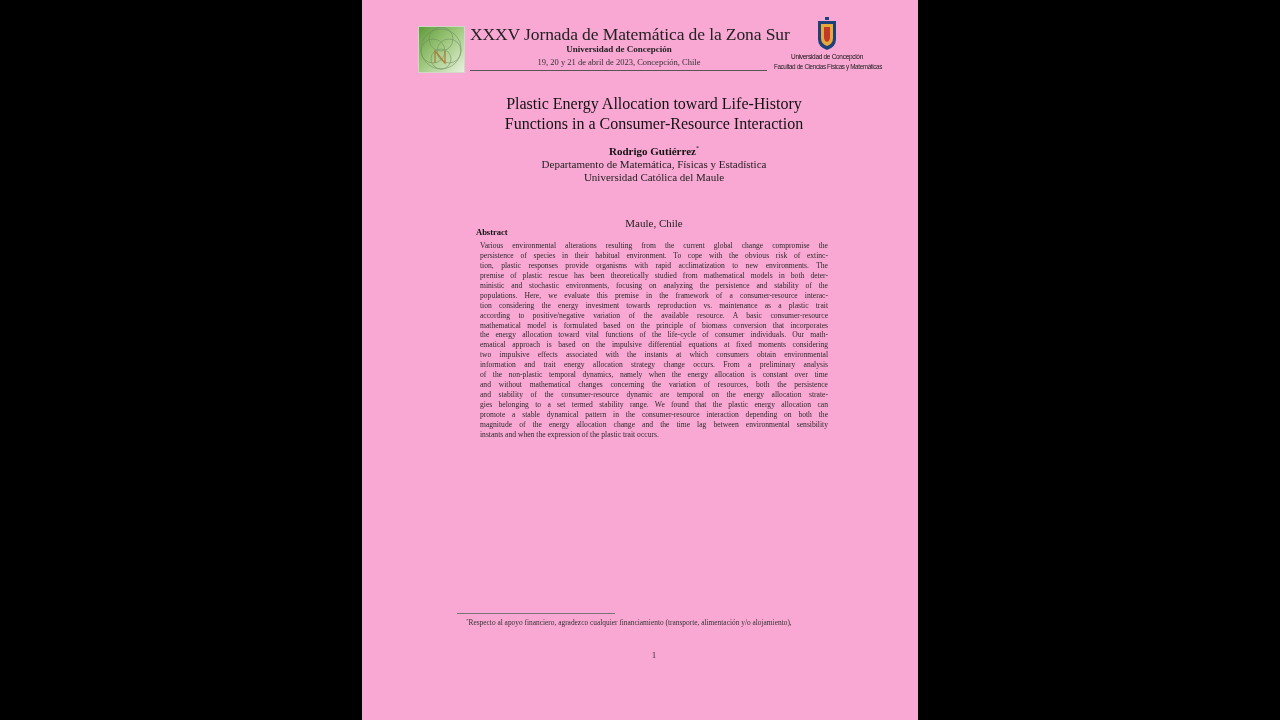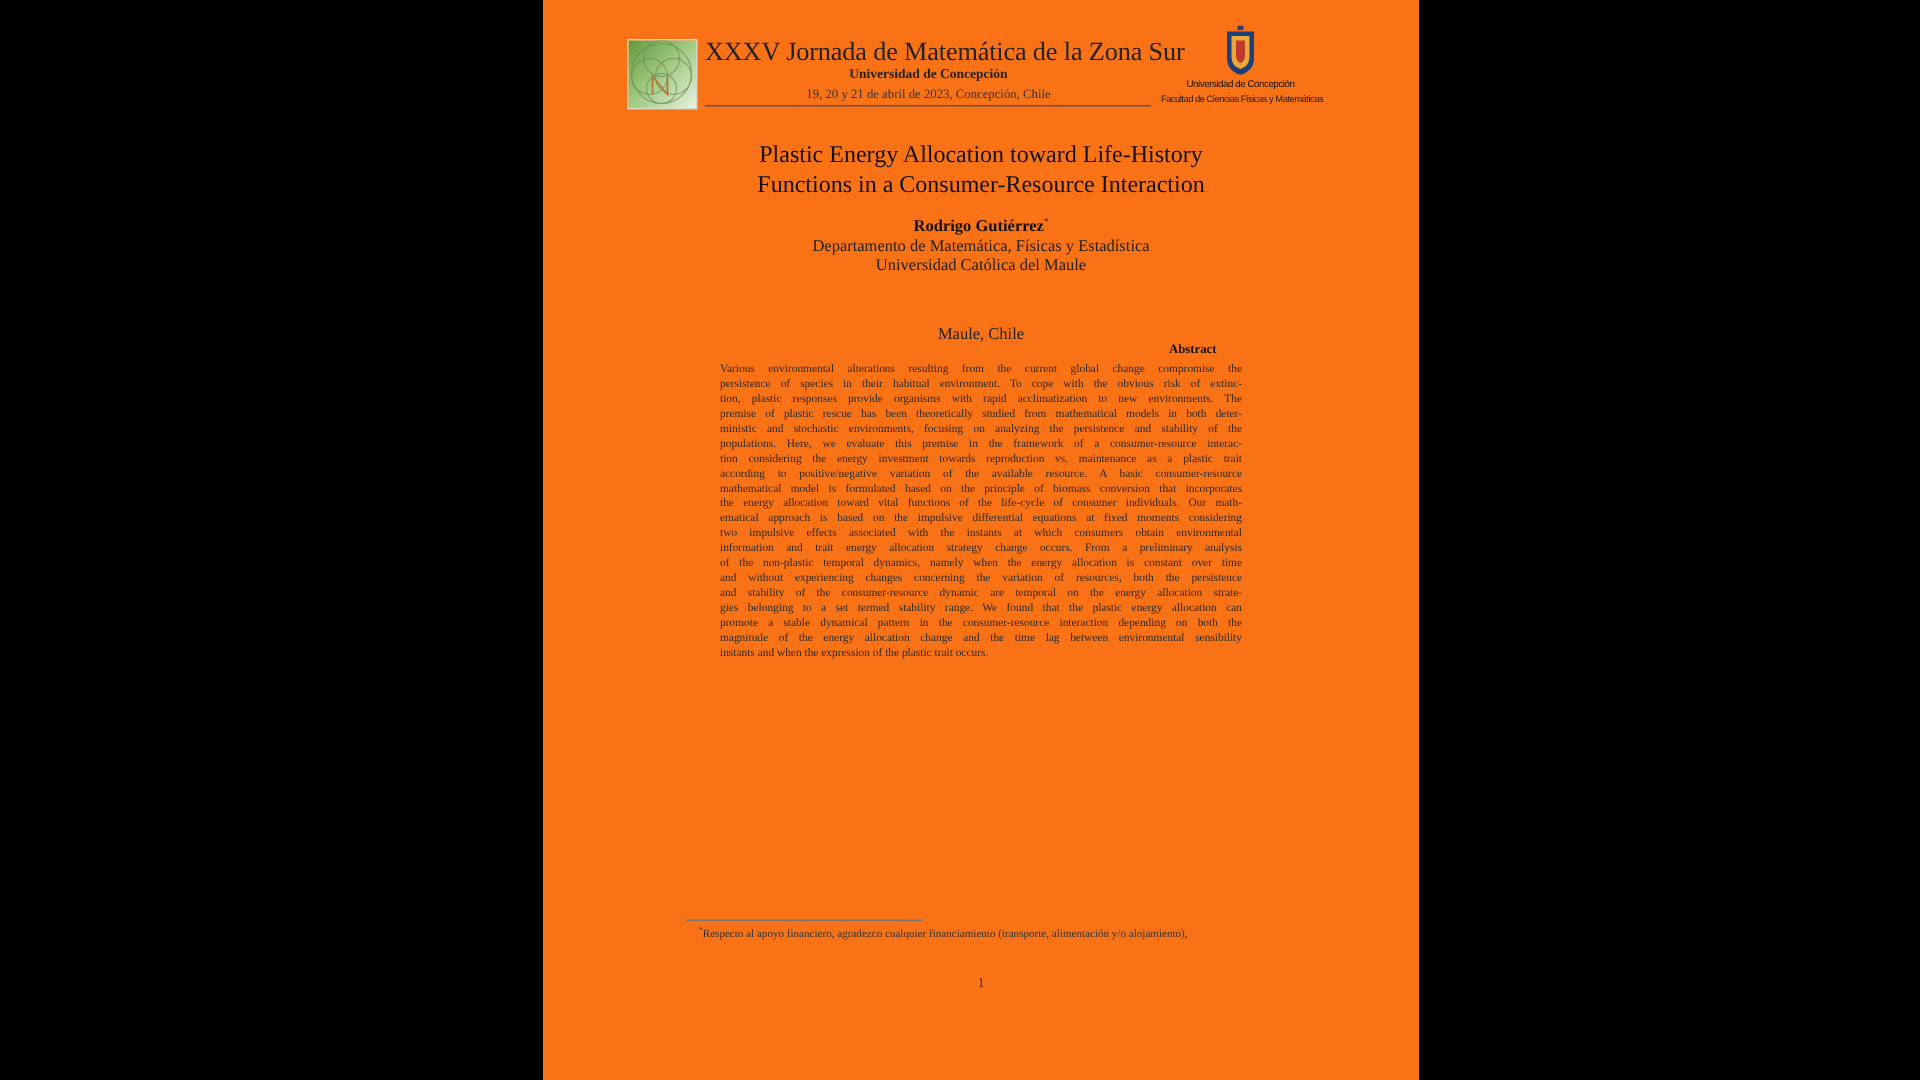--- a/index.html
+++ b/index.html
@@ -4,22 +4,21 @@
   <style>
     html, body { margin: 0; padding: 0; }
     body {
       width: 1280px; height: 720px; background: #000; overflow: hidden;
       position: relative;
       font-family: "DejaVu Serif", "Liberation Serif", serif;
       color: #111;
     }
     .page {
       position: absolute; left: 362px; top: 0; width: 556px; height: 720px;
-      background: #f97316;
-      padding-left: 28px;
+      background: #f9a8d4;
     }
     
     .logo-left {
       position: absolute; left: 56px; top: 26px; width: 45px; height: 45px;
       background: linear-gradient(135deg, #5f9a3a 0%, #9cc77a 45%, #e8f1df 100%);
       border: 1px solid #cfd8c6;
     }
     .logo-left svg { width: 45px; height: 45px; display: block; }
     .conf-title {
       position: absolute; left: 108px; top: 24px; width: 298px;
@@ -62,21 +61,21 @@
     .author sup { font-size: 6px; font-weight: normal; }
     .affil {
       position: absolute; left: 60px; width: 464px; text-align: center;
       font-family: "Liberation Serif", serif; font-size: 11px; color: #222;
     }
     .affil.l1 { top: 158px; }
     .affil.l2 { top: 171px; }
     .affil.l3 { top: 184px; margin-top: 33px; }
     
     .abstract-head {
-      position: absolute; left: 101px; top: 227px; width: 348px; text-align: right;
+      position: absolute; left: 114px; top: 227px; width: 348px; text-align: left;
       font-family: "Liberation Serif", serif; font-weight: bold; font-size: 8.5px; color: #111;
     }
     .abstract-body {
       position: absolute; left: 118px; top: 241px; width: 348px;
       font-family: "Liberation Serif", serif; font-size: 7.6px; line-height: 9.95px;
       color: #2a2a2a; text-align: justify; hyphens: auto;
     }
     .abstract-body .line { display: block; text-align: justify; text-align-last: justify; white-space: nowrap; overflow: hidden; height: 9.95px; }
     .abstract-body .line.last { text-align-last: left; }
     
@@ -151,21 +150,21 @@
     <span class="line">ministic and stochastic environments, focusing on analyzing the persistence and stability of the</span>
     <span class="line">populations. Here, we evaluate this premise in the framework of a consumer-resource interac-</span>
     <span class="line">tion considering the energy investment towards reproduction vs. maintenance as a plastic trait</span>
     <span class="line">according to positive/negative variation of the available resource. A basic consumer-resource</span>
     <span class="line">mathematical model is formulated based on the principle of biomass conversion that incorporates</span>
     <span class="line">the energy allocation toward vital functions of the life-cycle of consumer individuals. Our math-</span>
     <span class="line">ematical approach is based on the impulsive differential equations at fixed moments considering</span>
     <span class="line">two impulsive effects associated with the instants at which consumers obtain environmental</span>
     <span class="line">information and trait energy allocation strategy change occurs. From a preliminary analysis</span>
     <span class="line">of the non-plastic temporal dynamics, namely when the energy allocation is constant over time</span>
-    <span class="line">and without experiencing changes concerning the variation of resources, both the persistence</span>
+    <span class="line">and without mathematical changes concerning the variation of resources, both the persistence</span>
     <span class="line">and stability of the consumer-resource dynamic are temporal on the energy allocation strate-</span>
     <span class="line">gies belonging to a set termed stability range. We found that the plastic energy allocation can</span>
     <span class="line">promote a stable dynamical pattern in the consumer-resource interaction depending on both the</span>
     <span class="line">magnitude of the energy allocation change and the time lag between environmental sensibility</span>
     <span class="line last">instants and when the expression of the plastic trait occurs.</span>
   </div>
 
   <div class="fn-rule"></div>
   <div class="fn-text">
     <span class="l1"><sup>*</sup><span>Respecto al apoyo financiero, agradezco cualquier financiamiento (transporte, alimentación y/o alojamiento),</span></span>

